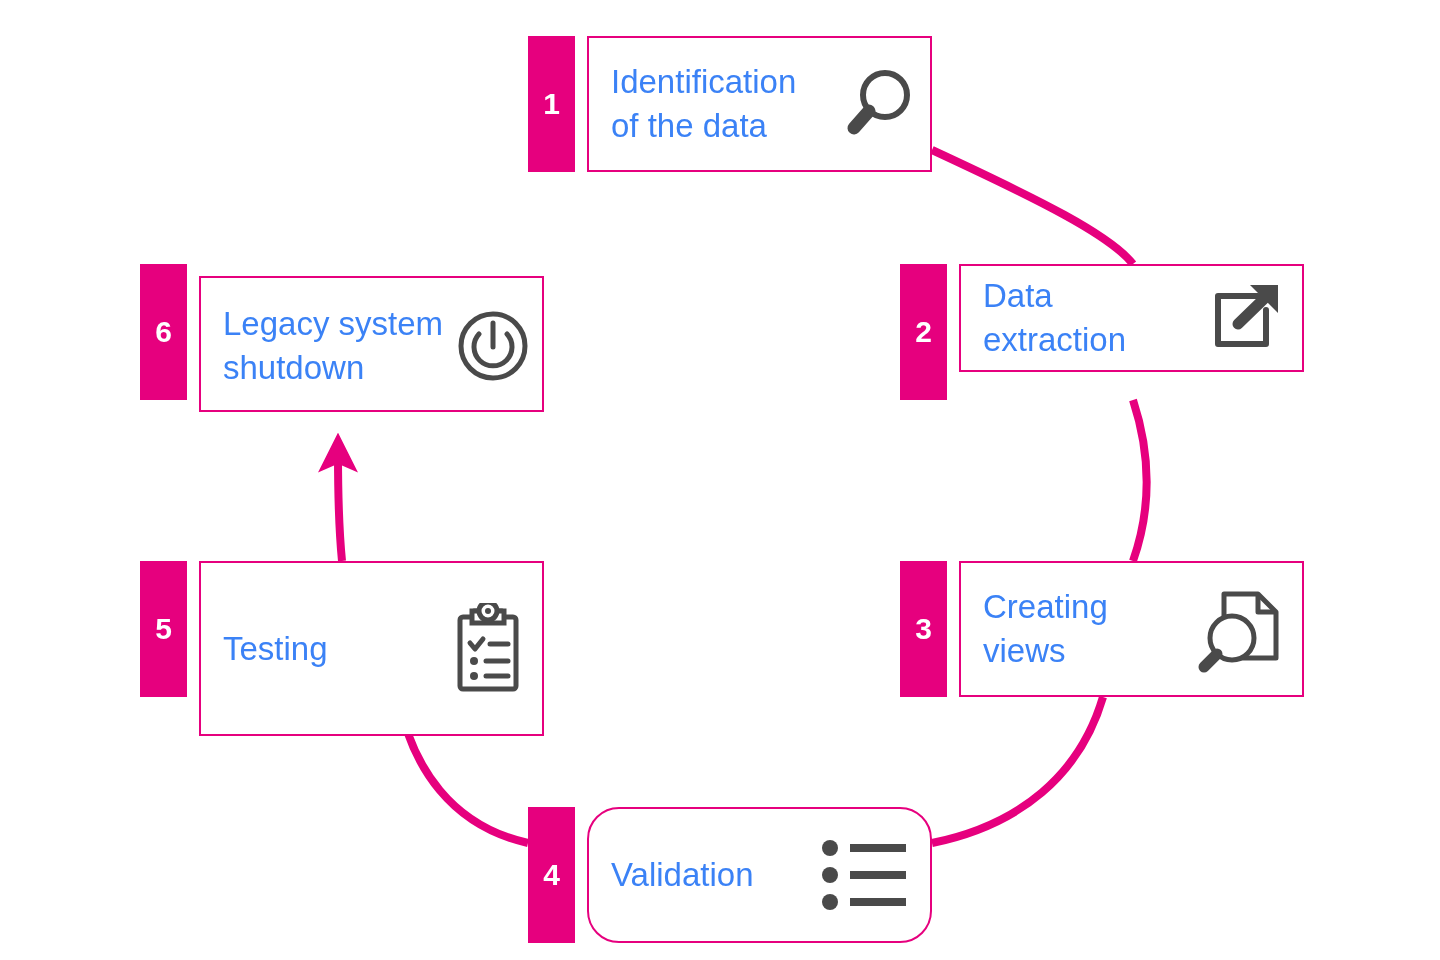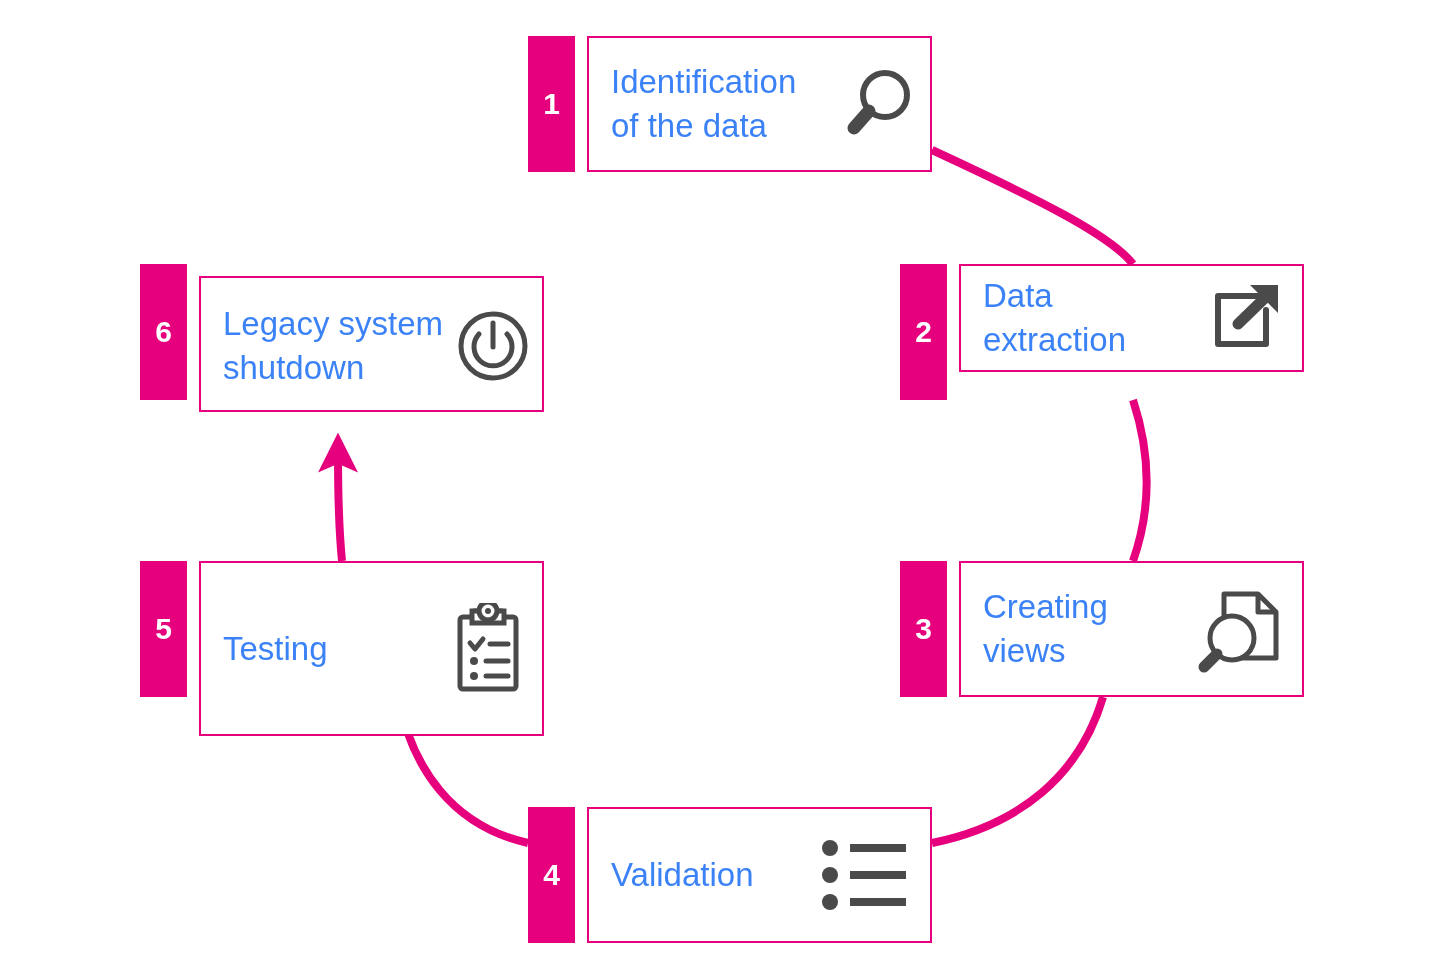--- a/index.html
+++ b/index.html
@@ -49,21 +49,21 @@
   }
 
   
   #step-1{left:528px;top:36px;width:404px;height:136px;}
   #step-1 .panel{height:136px;}
   #step-2{left:900px;top:264px;width:404px;height:136px;}
   #step-2 .panel{height:108px;}
   #step-3{left:900px;top:561px;width:404px;height:136px;}
   #step-3 .panel{height:136px;}
   #step-4{left:528px;top:807px;width:404px;height:136px;}
-  #step-4 .panel{height:136px;}
+  #step-4 .panel{height:136px;border-radius:32px;}
   #step-5{left:140px;top:561px;width:404px;height:136px;}
   #step-5 .panel{height:175px;}
   #step-6{left:140px;top:264px;width:404px;height:136px;}
   #step-6 .panel{height:136px;}
 
   
   #step-6 .panel{padding:4px 10px 0 22px;margin-top:12px;}
   #step-6 .icon{margin-left:0px;}
 </style>
 </head>

